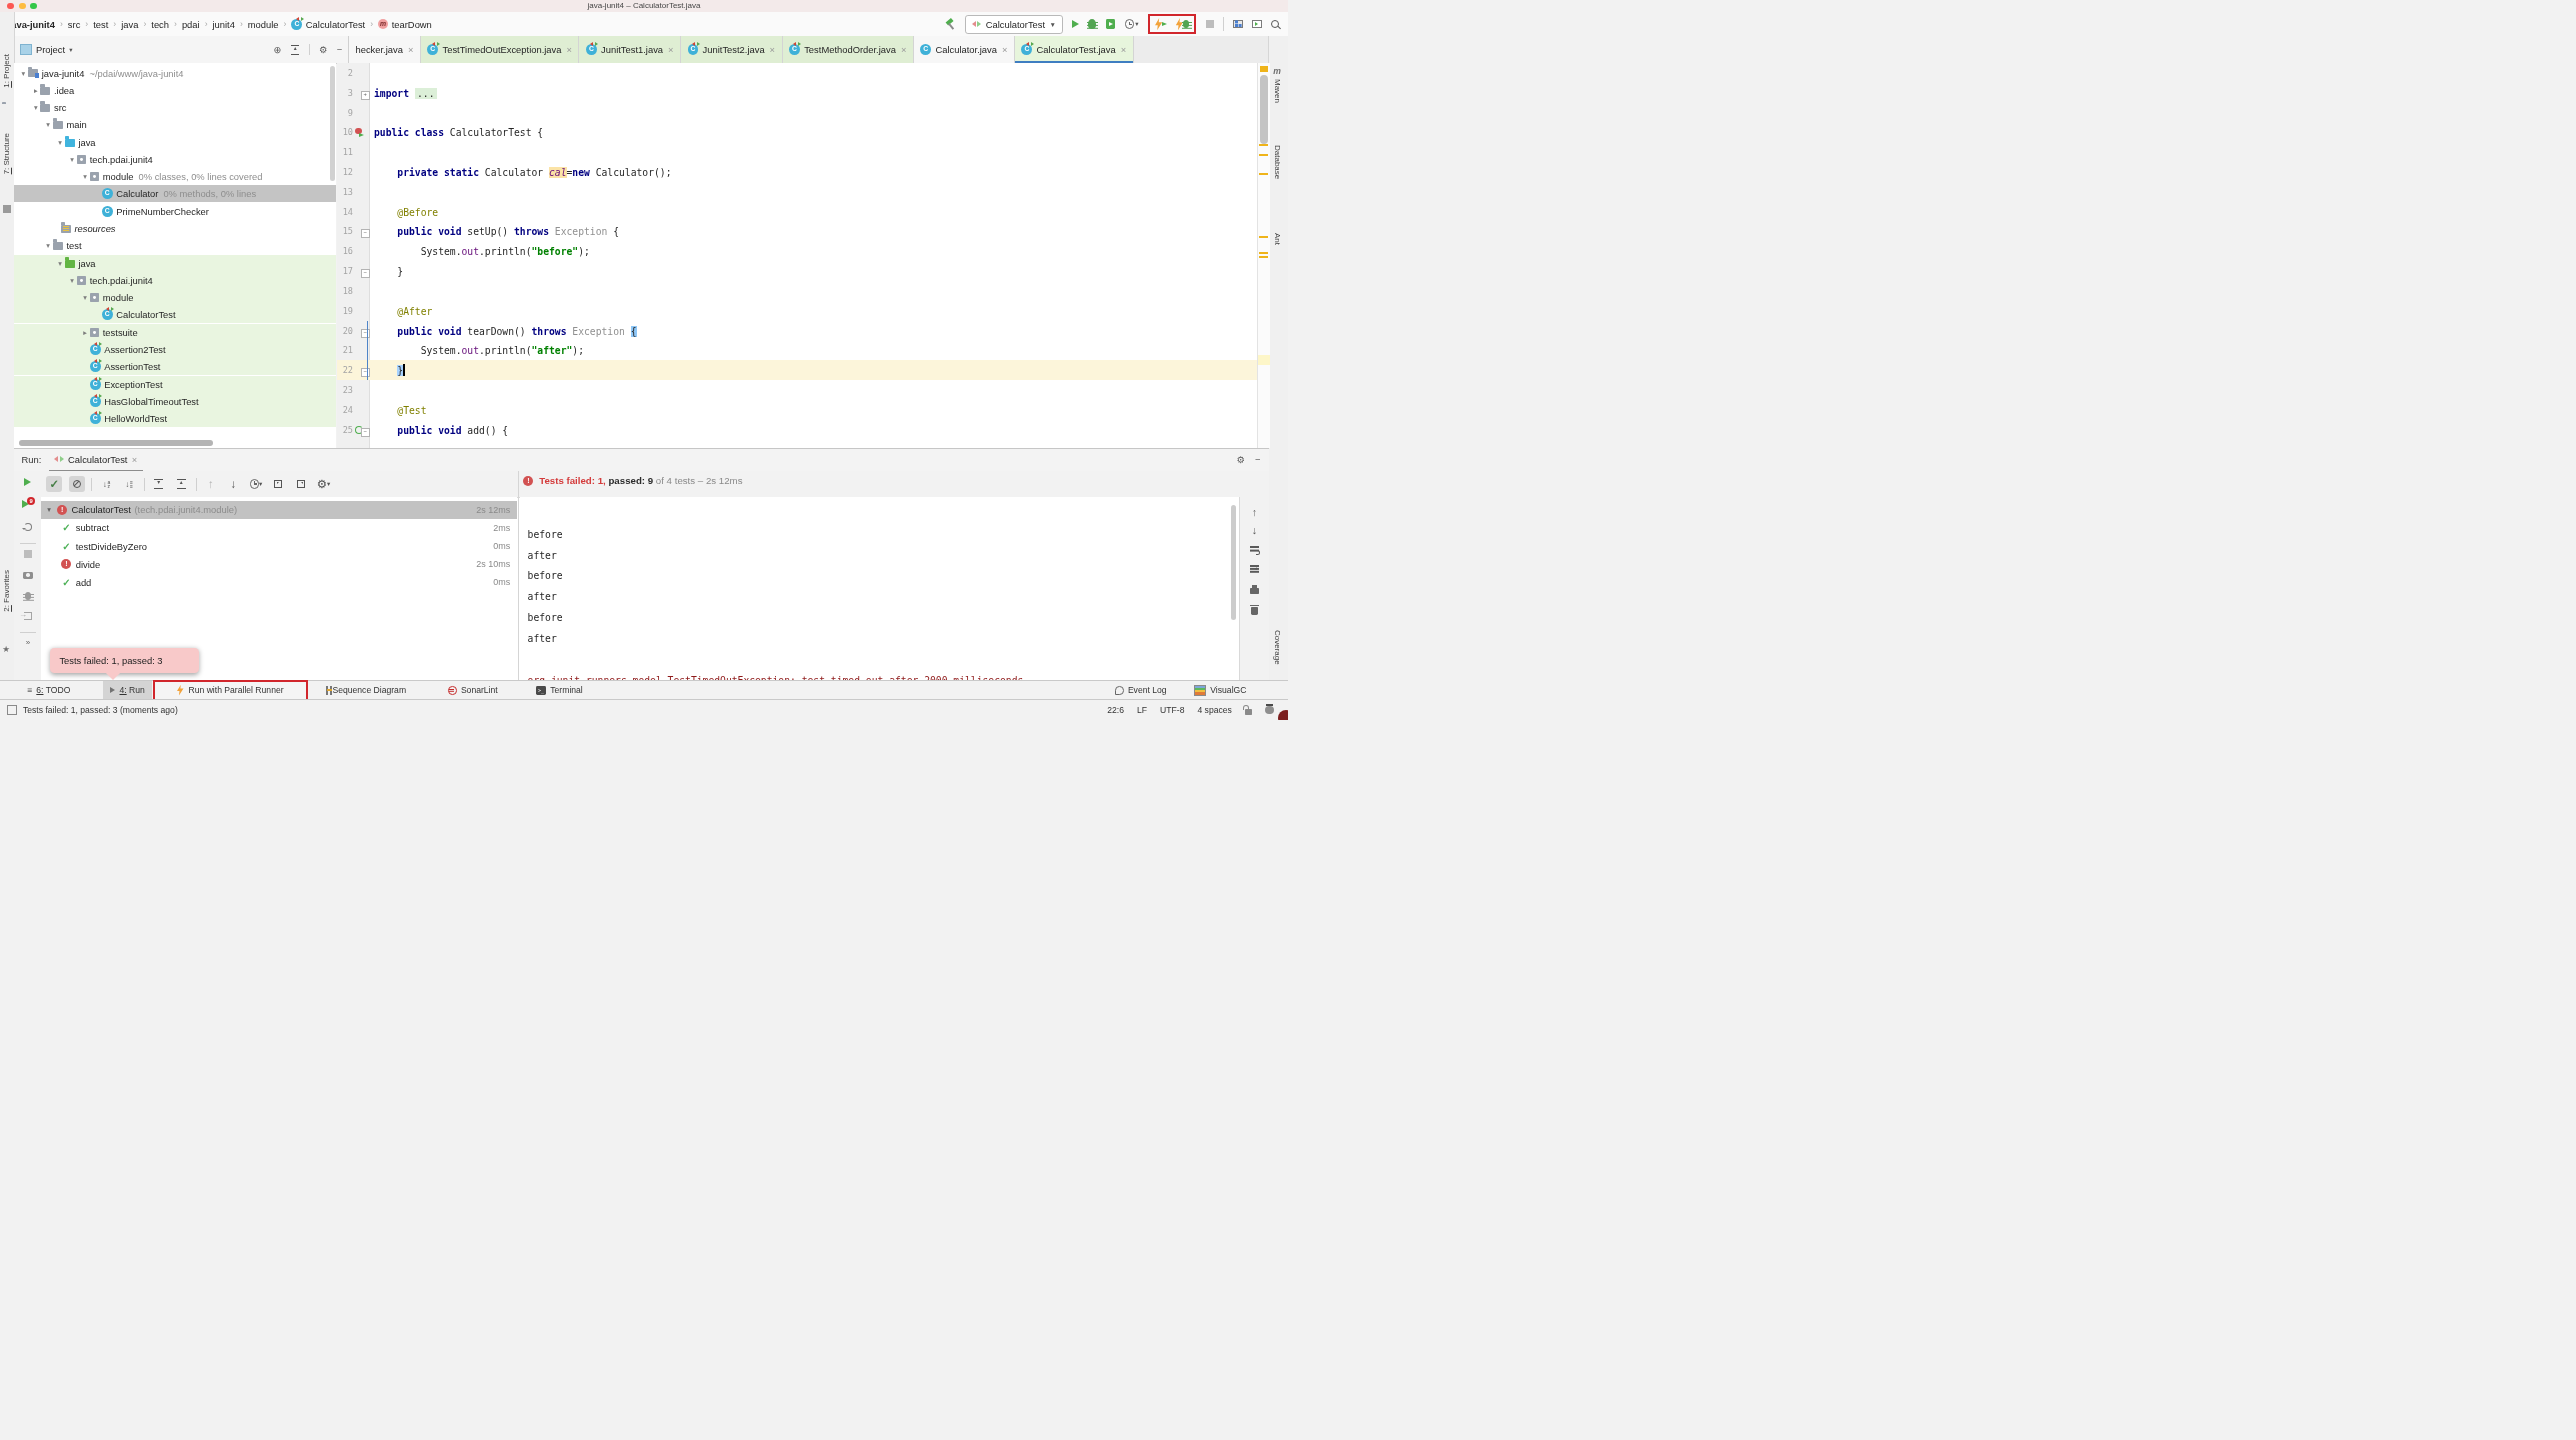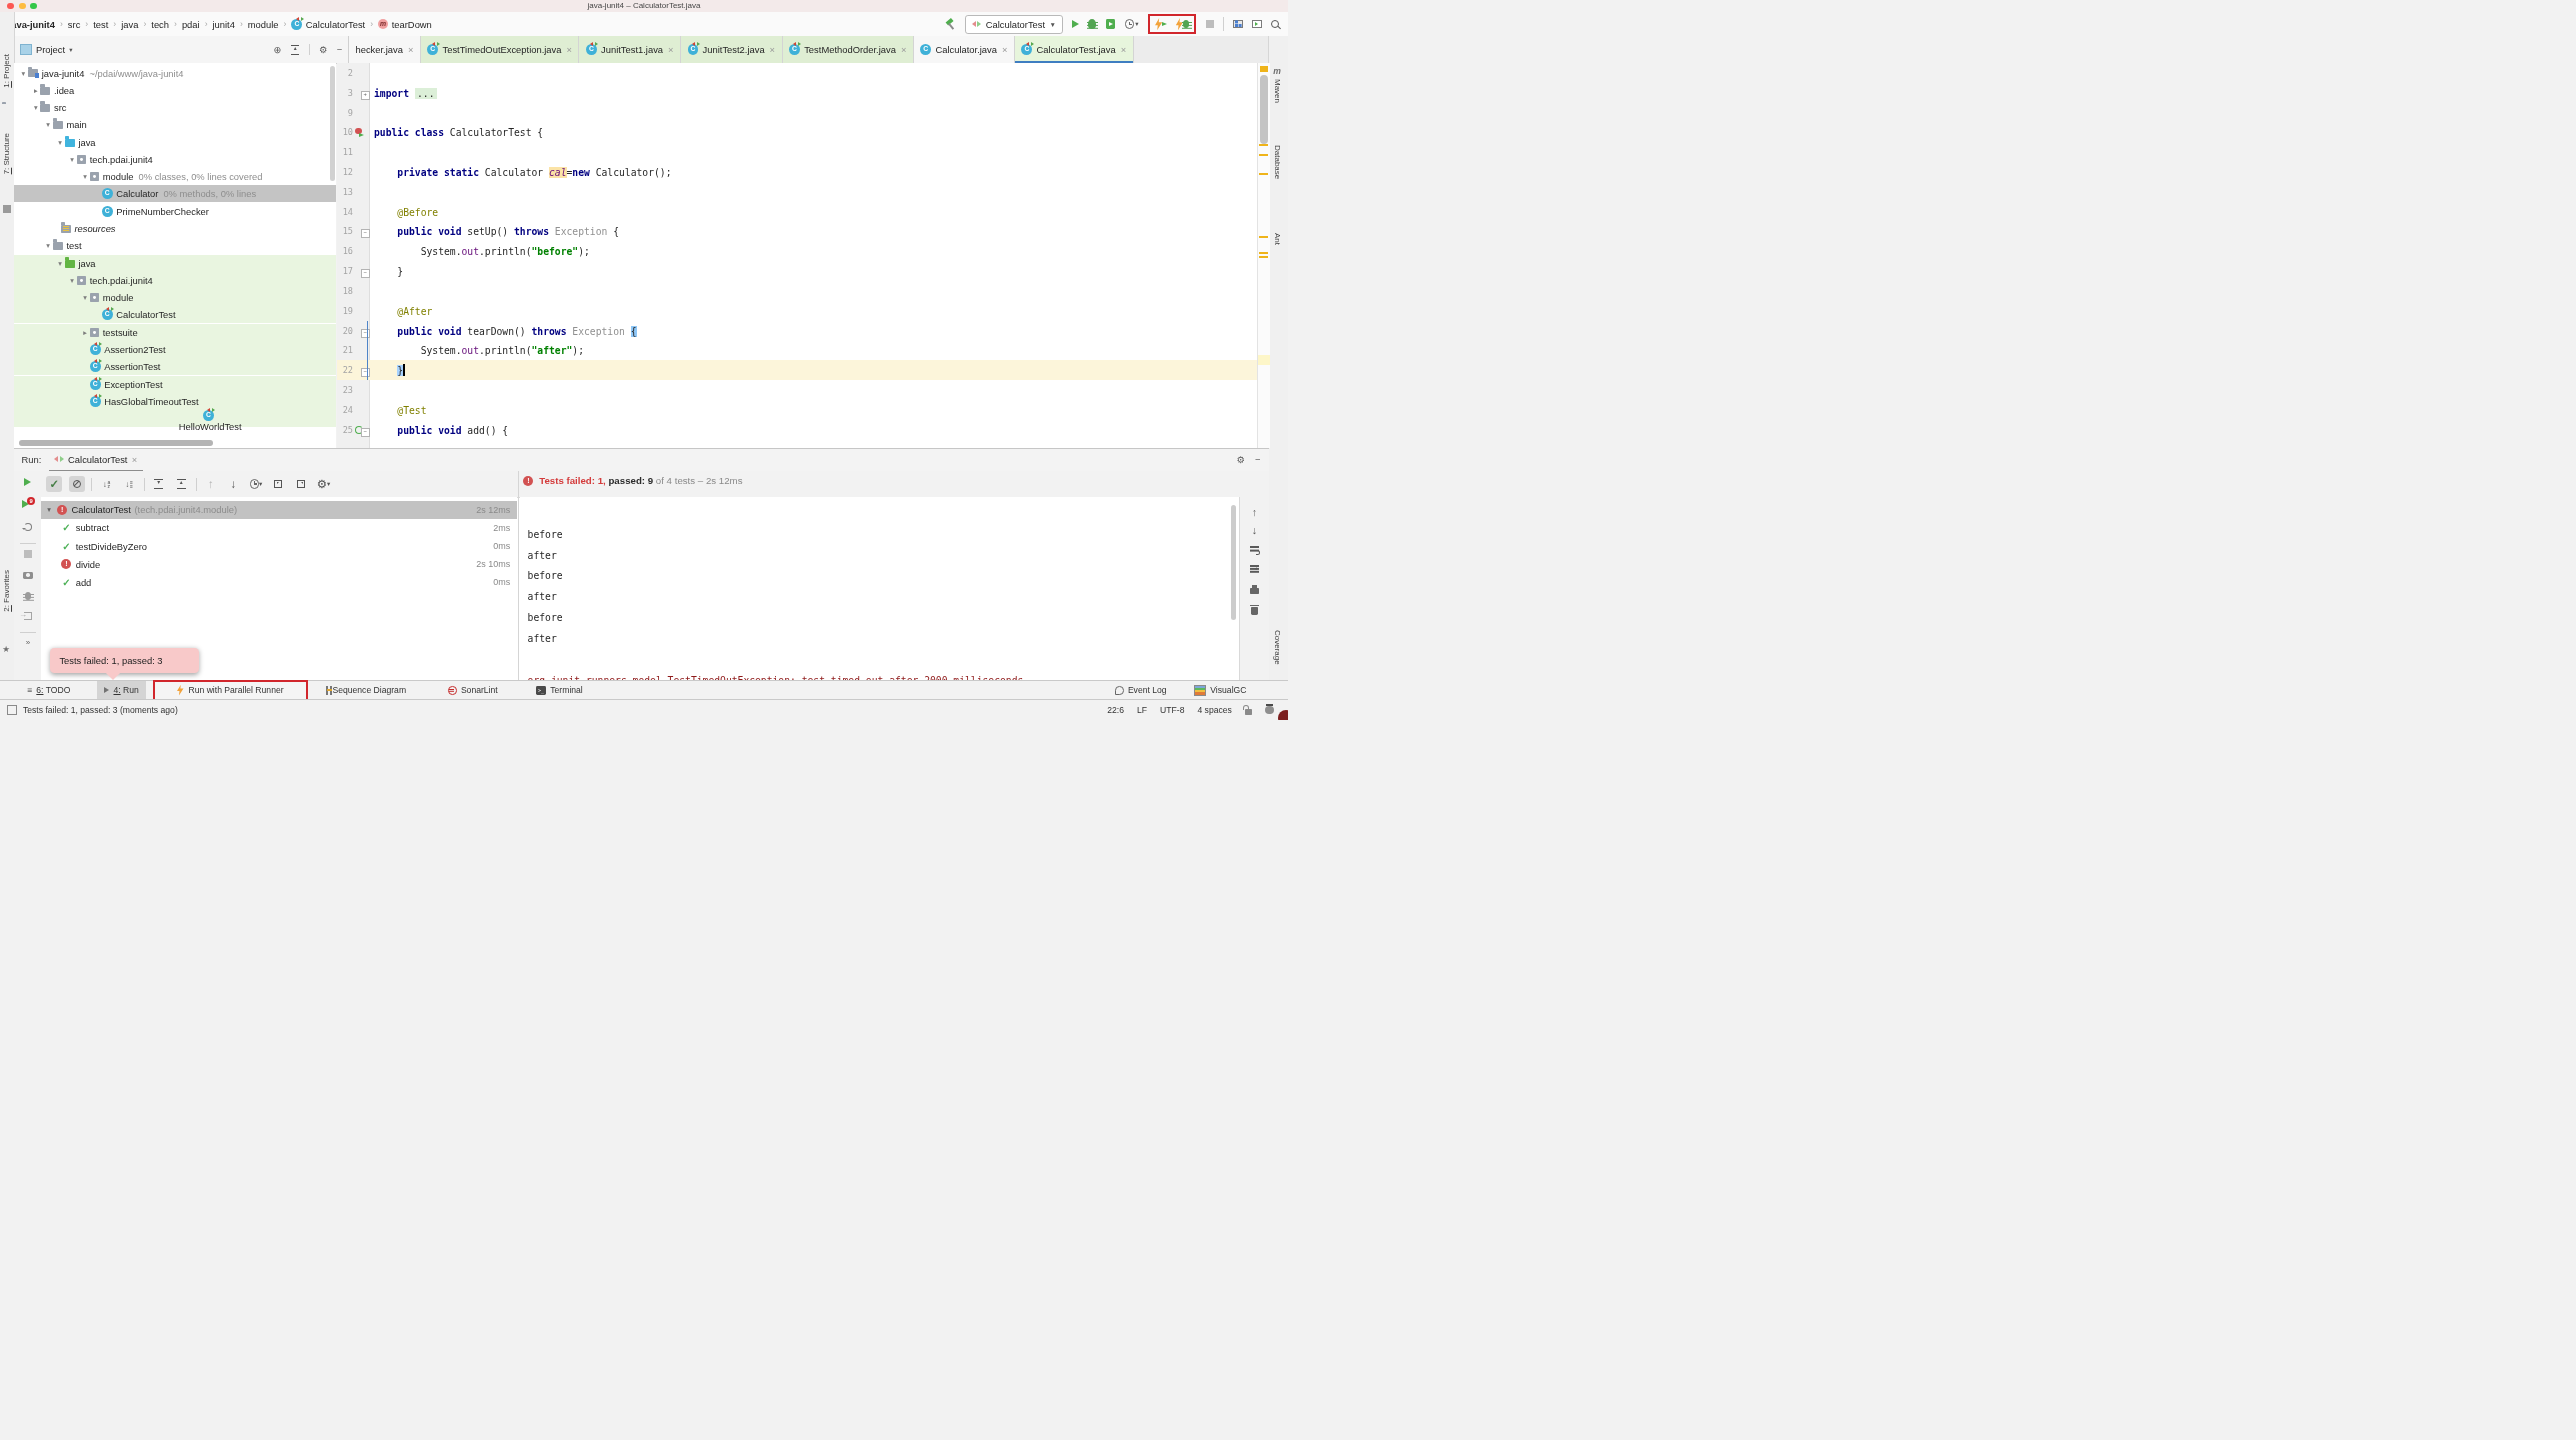--- a/index.html
+++ b/index.html
@@ -477,21 +477,21 @@
       <div class="trow green" style="top: 313px; padding-left: 66px;">
         <span class="arrow"></span>
         <span class="i-class tmark">C</span>
         <span class="lbl">ExceptionTest</span>
       </div>
       <div class="trow green" style="top: 330px; padding-left: 66px;">
         <span class="arrow"></span>
         <span class="i-class tmark">C</span>
         <span class="lbl">HasGlobalTimeoutTest</span>
       </div>
-      <div class="trow green" style="top: 347px; padding-left: 66px; flex-direction: column;">
+      <div class="trow green" style="top: 347px; padding-left: 66px;">
         <span class="arrow"></span>
         <span class="i-class tmark">C</span>
         <span class="lbl">HelloWorldTest</span>
       </div>
     </div>
   <div id="pp-vscroll"></div>
   <div id="pp-hscroll"></div>
 </div>
 
 <div id="editor">
@@ -746,21 +746,21 @@
 
 <div id="tooltip">
   <span>Tests failed: 1, passed: 3</span>
 </div>
 
 <div id="bottombar">
   <span class="bitem" style="left:27px">
     <span style="color:#666;font-weight:bold">≡</span>
     <span class="mn">6: TODO</span>
   </span>
-  <span class="bitem active" style="left:97px">
+  <span class="bitem active" style="left:103px">
     <span class="i-play-gray"></span>
     <span class="mn">4: Run</span>
   </span>
   <div id="pr-box" style="left:153px">
     <span class="i-bolt" style="width:6.5px;height:10.8px"></span>
     <span>Run with Parallel Runner</span>
   </div>
   <span class="bitem" style="left:326px">
     <span class="i-seq"></span>
     <span>Sequence Diagram</span>

